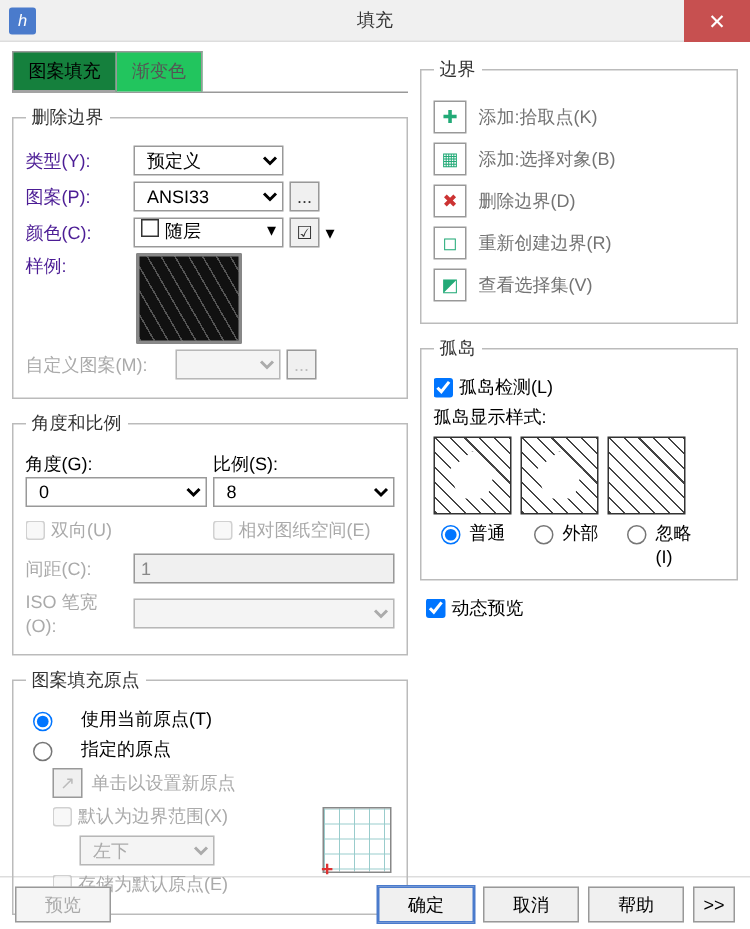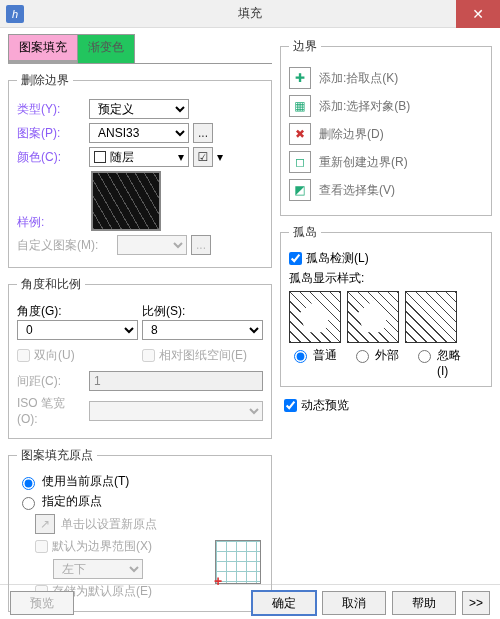--- a/index.html
+++ b/index.html
@@ -6,37 +6,37 @@
 body{margin:0;background:#fff;width:500px;height:619px;overflow:hidden}
 .titlebar{height:28px;background:#f0f0f0;border-bottom:1px solid #ddd;display:flex;align-items:center;position:relative}
 .titlebar .appicon{width:18px;height:18px;margin:0 6px;background:#4a7bcc;border-radius:2px;display:flex;align-items:center;justify-content:center;color:#fff;font-style:italic;font-size:11px}
 .titlebar .ttl{position:absolute;left:50%;transform:translateX(-50%);color:#333}
 .titlebar .close{margin-left:auto;width:44px;height:28px;background:#c75050;color:#fff;display:flex;align-items:center;justify-content:center;font-size:14px}
 .content{display:flex;padding:6px 8px;gap:8px;height:556px}
 .leftcol{width:264px;display:flex;flex-direction:column}
 .rightcol{flex:1;display:flex;flex-direction:column}
 .tabs{display:flex;border-bottom:1px solid #999;margin-bottom:4px}
 .tab{padding:4px 10px;border:1px solid #999;border-bottom:none;background:#22c55e;margin-right:-1px;color:#555;cursor:pointer}
-.tab.active{background:#f9a8d4;border-bottom:4px solid #a3a3a3;margin-bottom:-1px;color:#000}
+.tab.active{background:#15803d;border-bottom:2px solid #a3a3a3;margin-bottom:-1px;color:#000}
 fieldset{border:1px solid #bbb;margin:4px 0;padding:6px 8px 8px}
 legend{padding:0 4px;color:#333}
 .row{display:flex;align-items:center;margin:4px 0;gap:4px}
-.lbl{width:68px;color:#8b5cf6}
+.lbl{width:68px;color:#4c1d95}
 .lbl.dis{color:#aaa}
 select,input[type=text]{border:1px solid #999;height:20px;padding:0 4px;background:#fff}
 select:disabled,input:disabled{background:#f0f0f0;color:#888}
 .sel-w{width:100px}
 .btn-sm{width:20px;height:20px;border:1px solid #999;background:#f0f0f0;display:flex;align-items:center;justify-content:center;color:#333;cursor:pointer}
-.swatch-wrap{width:100px;height:20px;border:1px solid #999;display:flex;align-items:center;padding:0 4px;gap:4px;background:#fff}
+.swatch-wrap{width:100px;height:20px;border:1px solid #999;display:flex;padding:0 4px;gap:4px;background:#fff}
 .swatch{width:12px;height:12px;border:1px solid #333;background:#fff}
 .sample{width:70px;height:60px;background:#111;border:2px solid #888;background-image:repeating-linear-gradient(60deg,#555 0 1px,transparent 1px 8px),repeating-linear-gradient(60deg,#888 0 1px,transparent 1px 24px);margin-left:2px}
 .cb{display:flex;align-items:center;gap:4px;margin:3px 0}
 .cb input{margin:0}
 .cb.dis{color:#aaa}
-.radio{display:flex;align-items:center;gap:4px;margin:3px 0}
+.radio{display:flex;gap:16px;margin:3px 0}
 .island-tiles{display:flex;gap:6px;margin-top:4px}
 .tile{width:52px;height:52px;border:1px solid #333;background:#fff;position:relative;overflow:hidden}
 .tile::before{content:"";position:absolute;inset:0;background-image:repeating-linear-gradient(45deg,#444 0 1px,transparent 1px 7px)}
 .tile .pent{position:absolute;inset:8px;background:#fff;border:1px solid #333;clip-path:polygon(50% 2%,95% 38%,78% 95%,22% 95%,5% 38%)}
 .tile-radios{display:flex;gap:6px;margin-top:4px}
 .tile-radios label{display:flex;align-items:flex-start;gap:3px;width:56px}
 .boundary-row{display:flex;align-items:center;gap:8px;margin:6px 0;cursor:pointer}
 .bicon{width:22px;height:22px;border:1px solid #999;background:#fff;display:flex;align-items:center;justify-content:center;color:#2a7}
 .btxt{color:#737373}
 .origin-prev{width:46px;height:44px;border:1px solid #888;float:right;margin:2px 2px 0 0;background:#fff;background-image:linear-gradient(#9cc 1px,transparent 1px),linear-gradient(90deg,#9cc 1px,transparent 1px);background-size:10px 10px;position:relative}
@@ -77,21 +77,21 @@
       <div class="row">
         <span class="lbl">颜色(C):</span>
         <div class="swatch-wrap">
           <div class="swatch"></div>
           <span>随层</span>
           <span style="margin-left:auto">▾</span>
         </div>
         <div class="btn-sm">☑</div>
         <span>▾</span>
       </div>
-      <div class="row" style="align-items:flex-end">
+      <div class="row" style="align-items:flex-start">
         <span class="lbl">样例:</span>
         <div class="sample"></div>
       </div>
       <div class="row">
         <span class="lbl dis" style="width:96px">自定义图案(M):</span>
         <select class="sel-w" style="width:70px" disabled=""></select>
         <div class="btn-sm" style="color:#bbb">...</div>
       </div>
     </fieldset>
 

